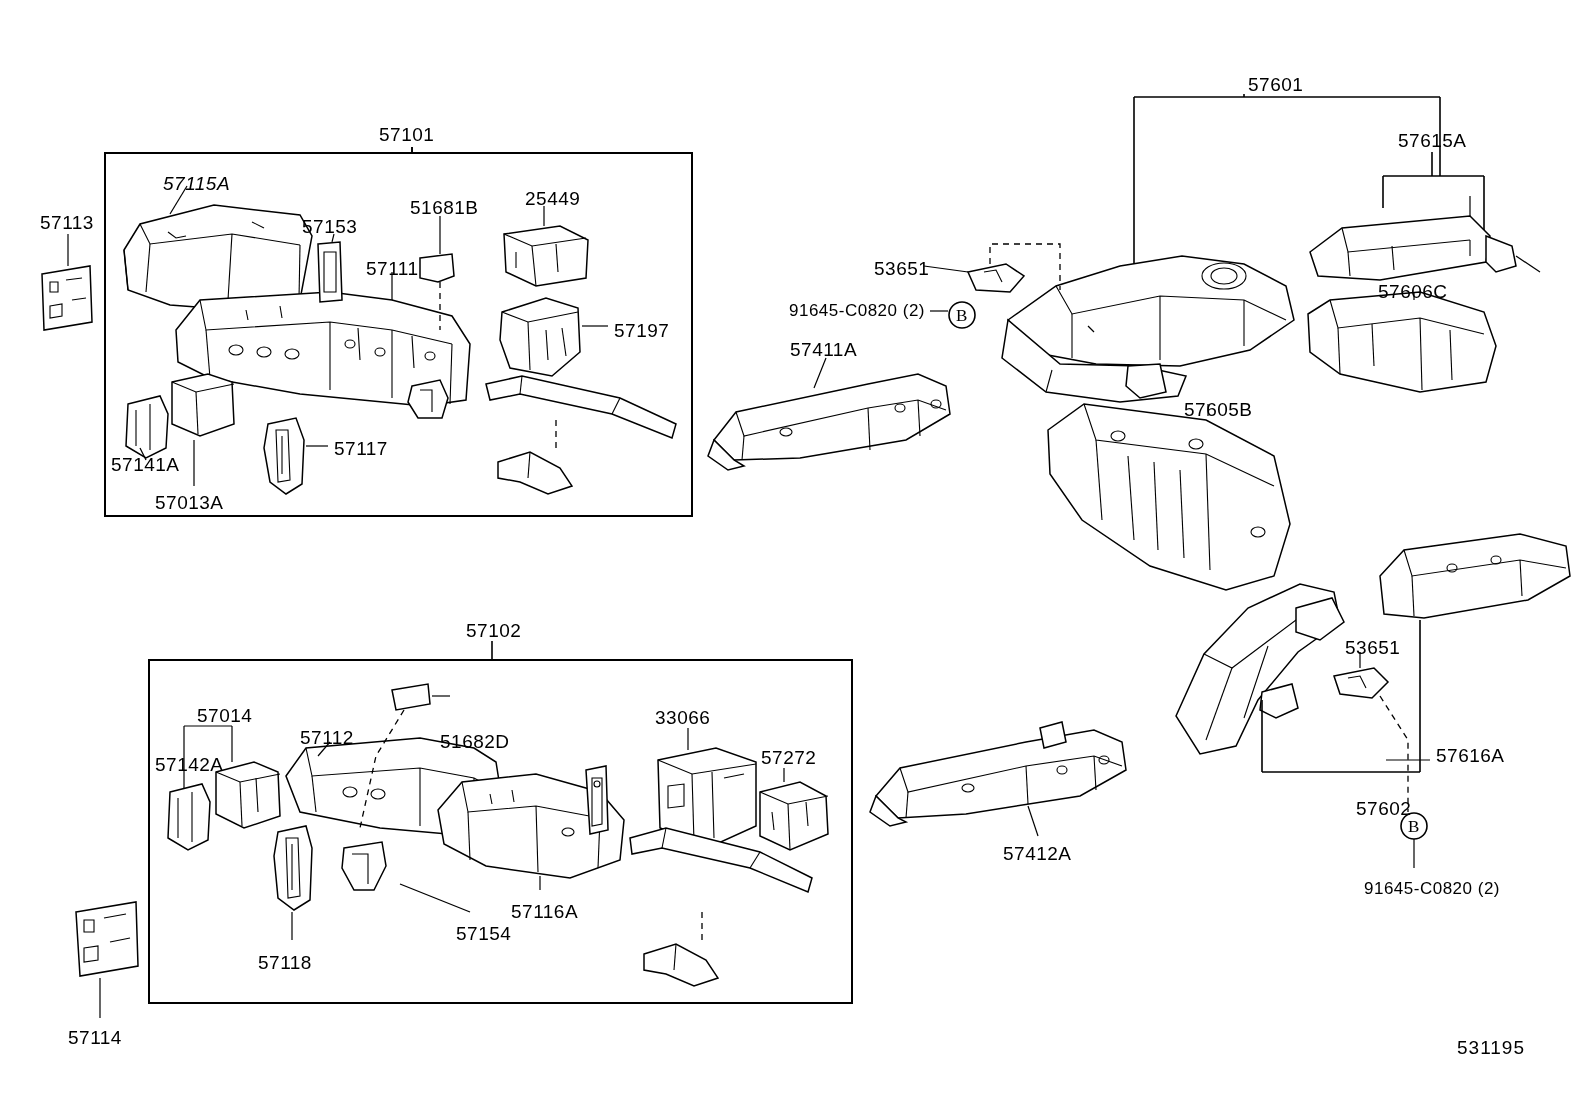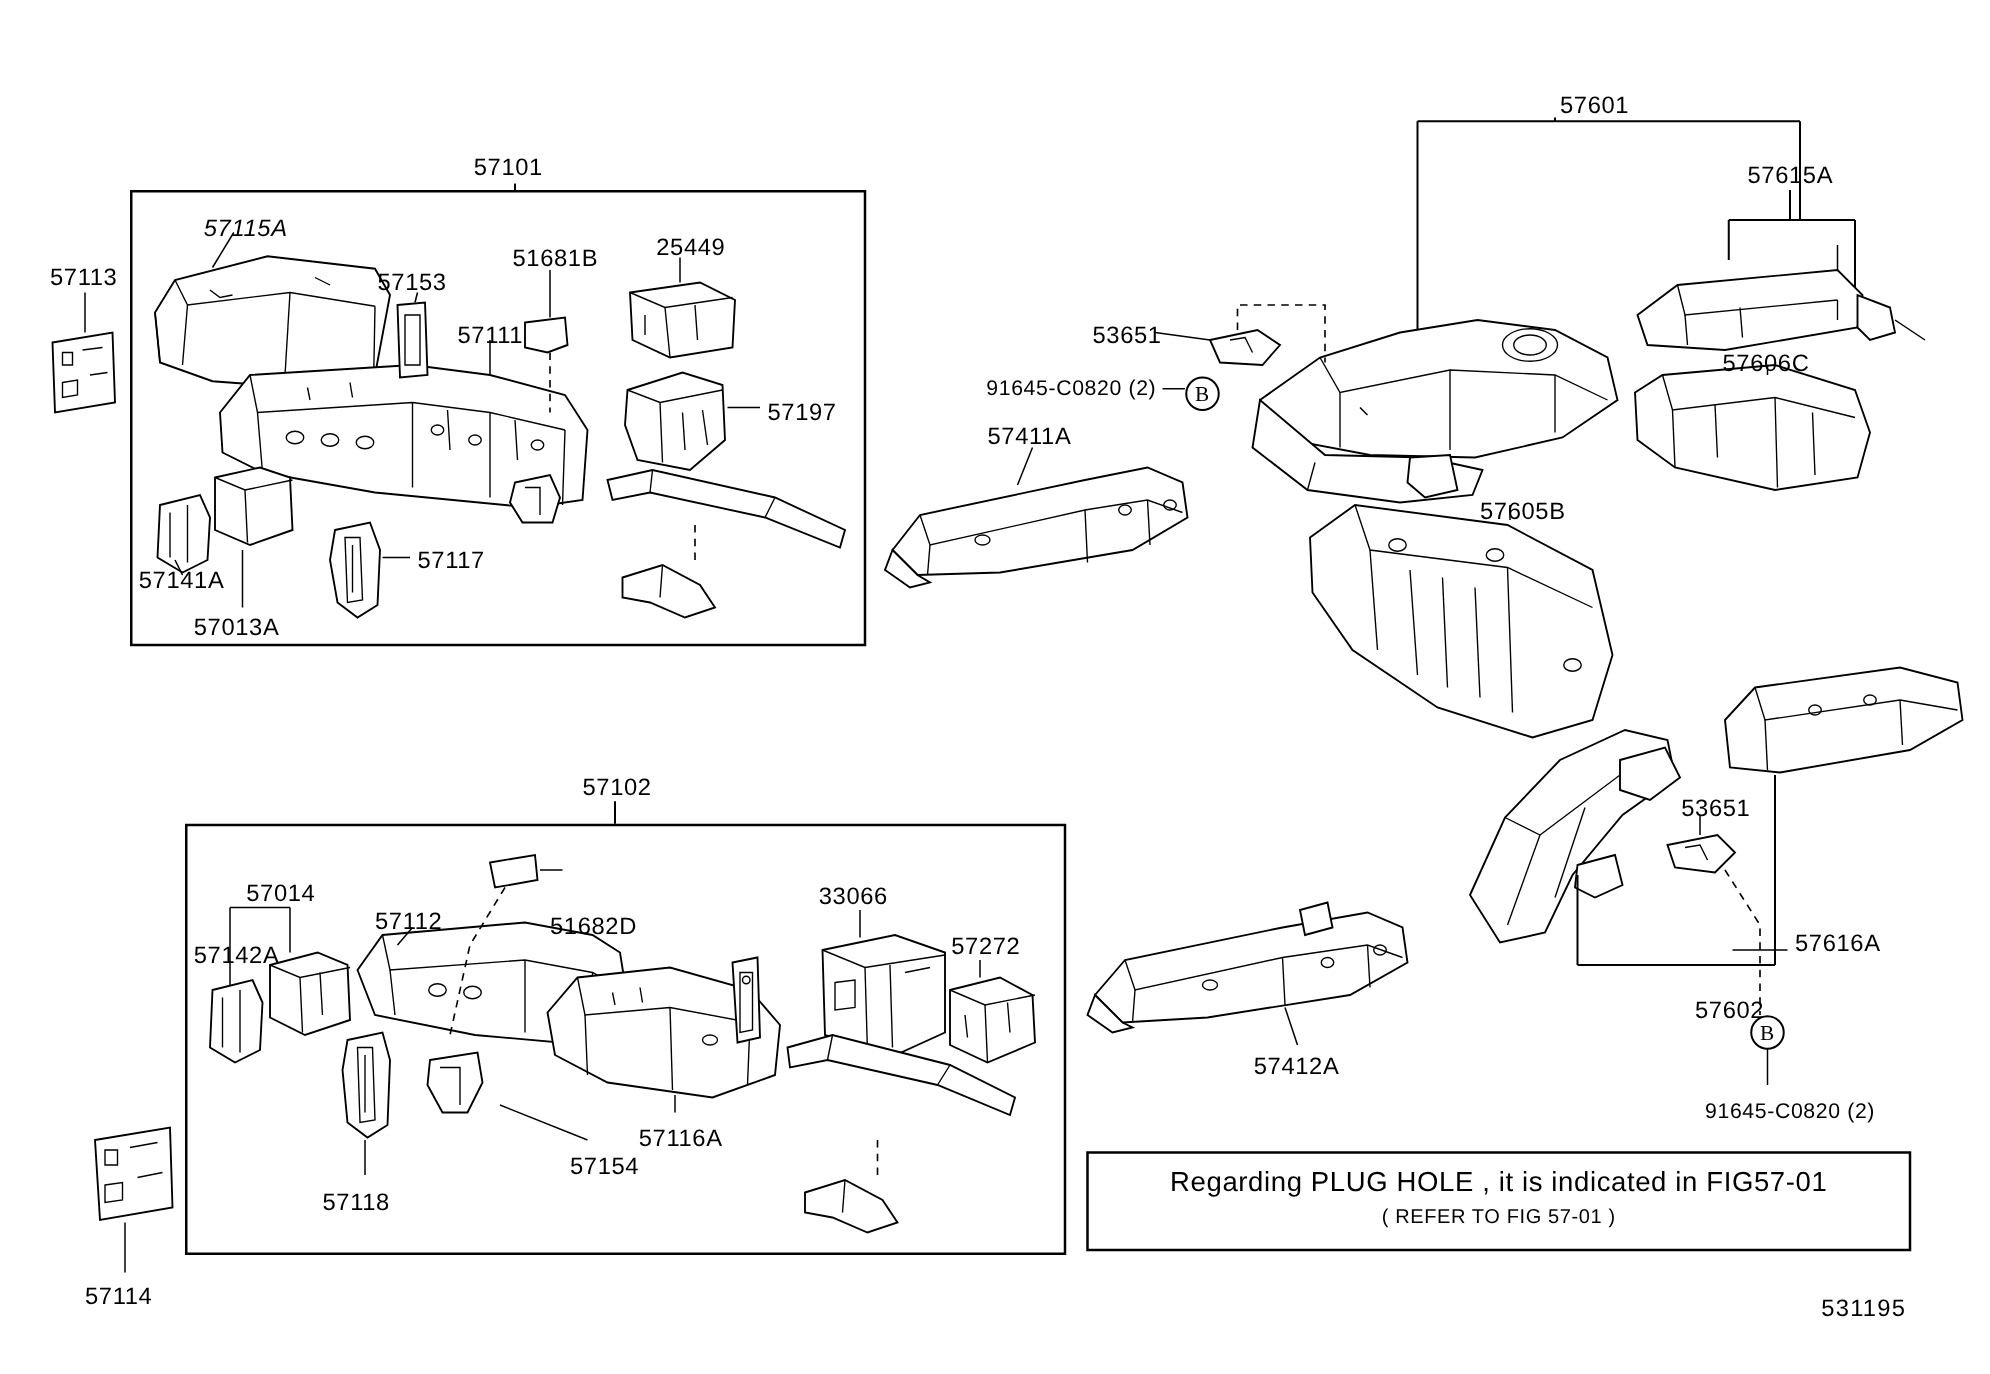--- a/index.html
+++ b/index.html
@@ -419,20 +419,16 @@
   <div class="lbl small" style="left:789px; top:301px;">91645-C0820 (2)</div>
   <div class="lbl" style="left:1378px; top:281px;">57606C</div>
   <div class="lbl" style="left:790px; top:339px;">57411A</div>
   <div class="lbl" style="left:1184px; top:399px;">57605B</div>
   <div class="lbl" style="left:1345px; top:637px;">53651</div>
   <div class="lbl" style="left:1436px; top:745px;">57616A</div>
   <div class="lbl" style="left:1334px; top:798px;margin-left:22px;">57602</div>
   <div class="lbl" style="left:1003px; top:843px;">57412A</div>
   <div class="lbl small" style="left:1364px; top:879px;">91645-C0820 (2)</div>
 
-  <div class="note-box" style="left:869px; top:921px; width:660px; height:80px;">
-    <div class="note-main">Regarding PLUG HOLE , it is indicated in FIG57-01</div>
-    <div class="note-sub">( REFER TO FIG 57-01 )</div>
-  </div>
 
   <div class="figno" style="left:1457px; top:1037px;">531195</div>
 
 </div>
 
 </body></html>

